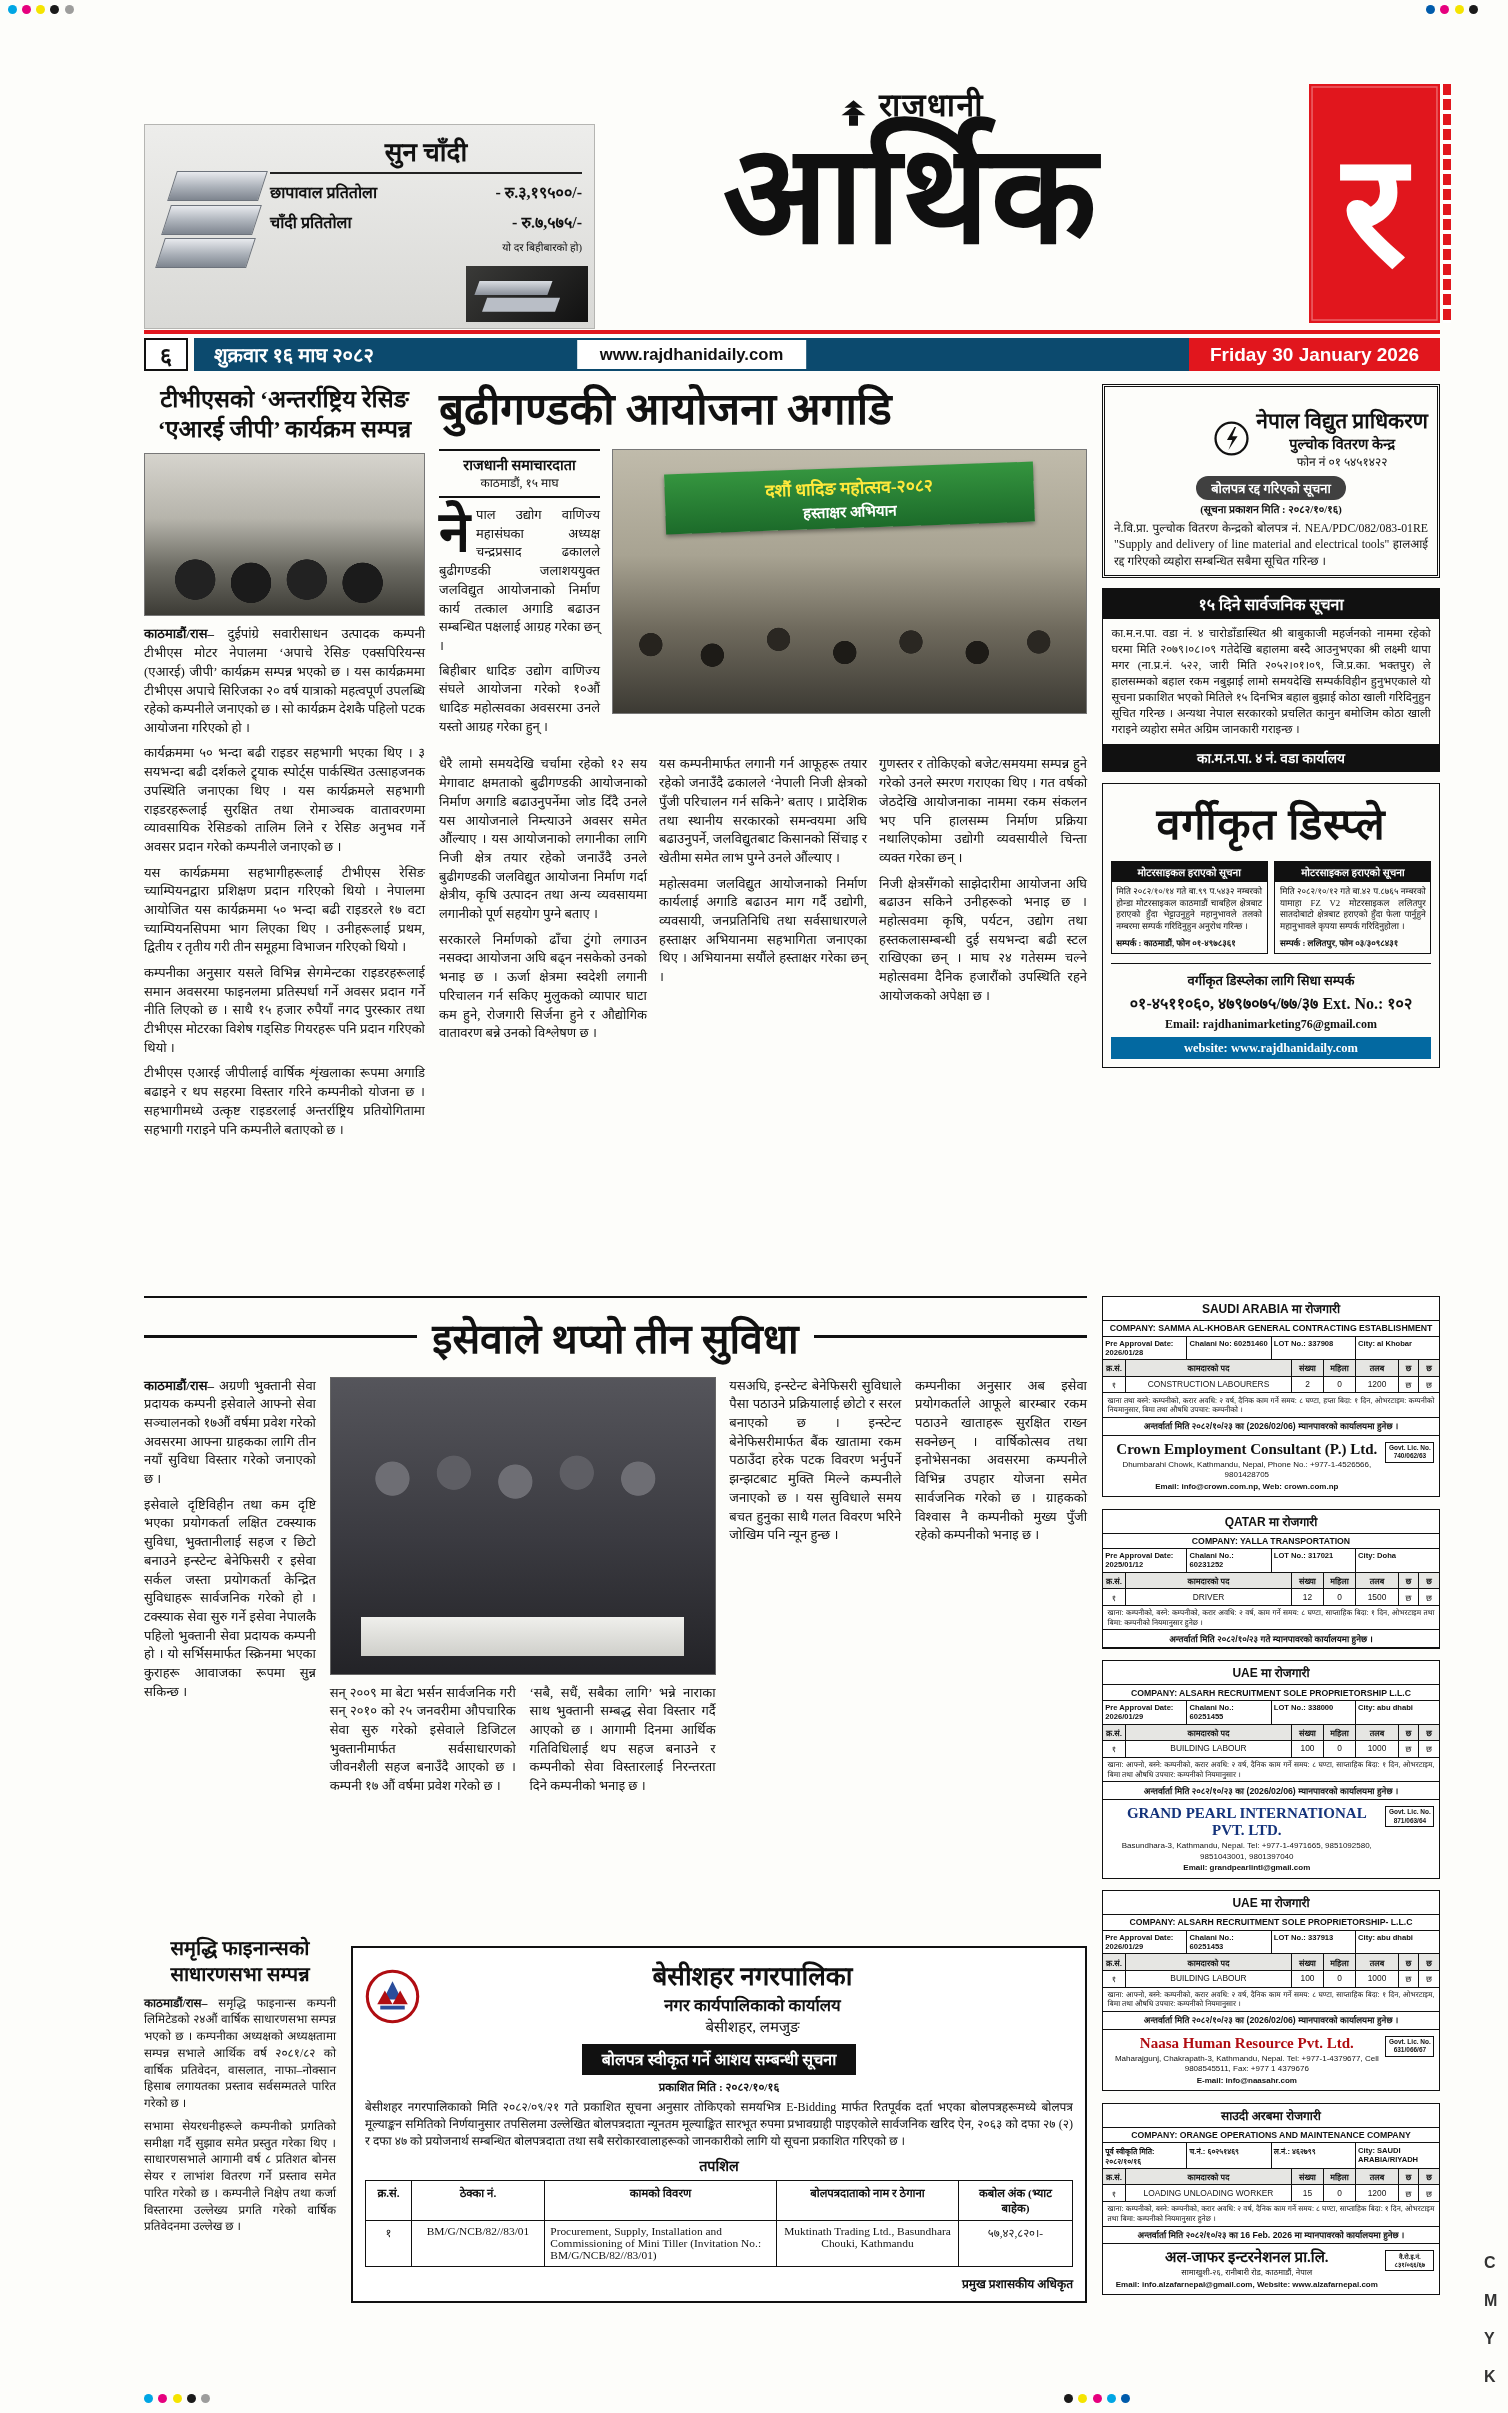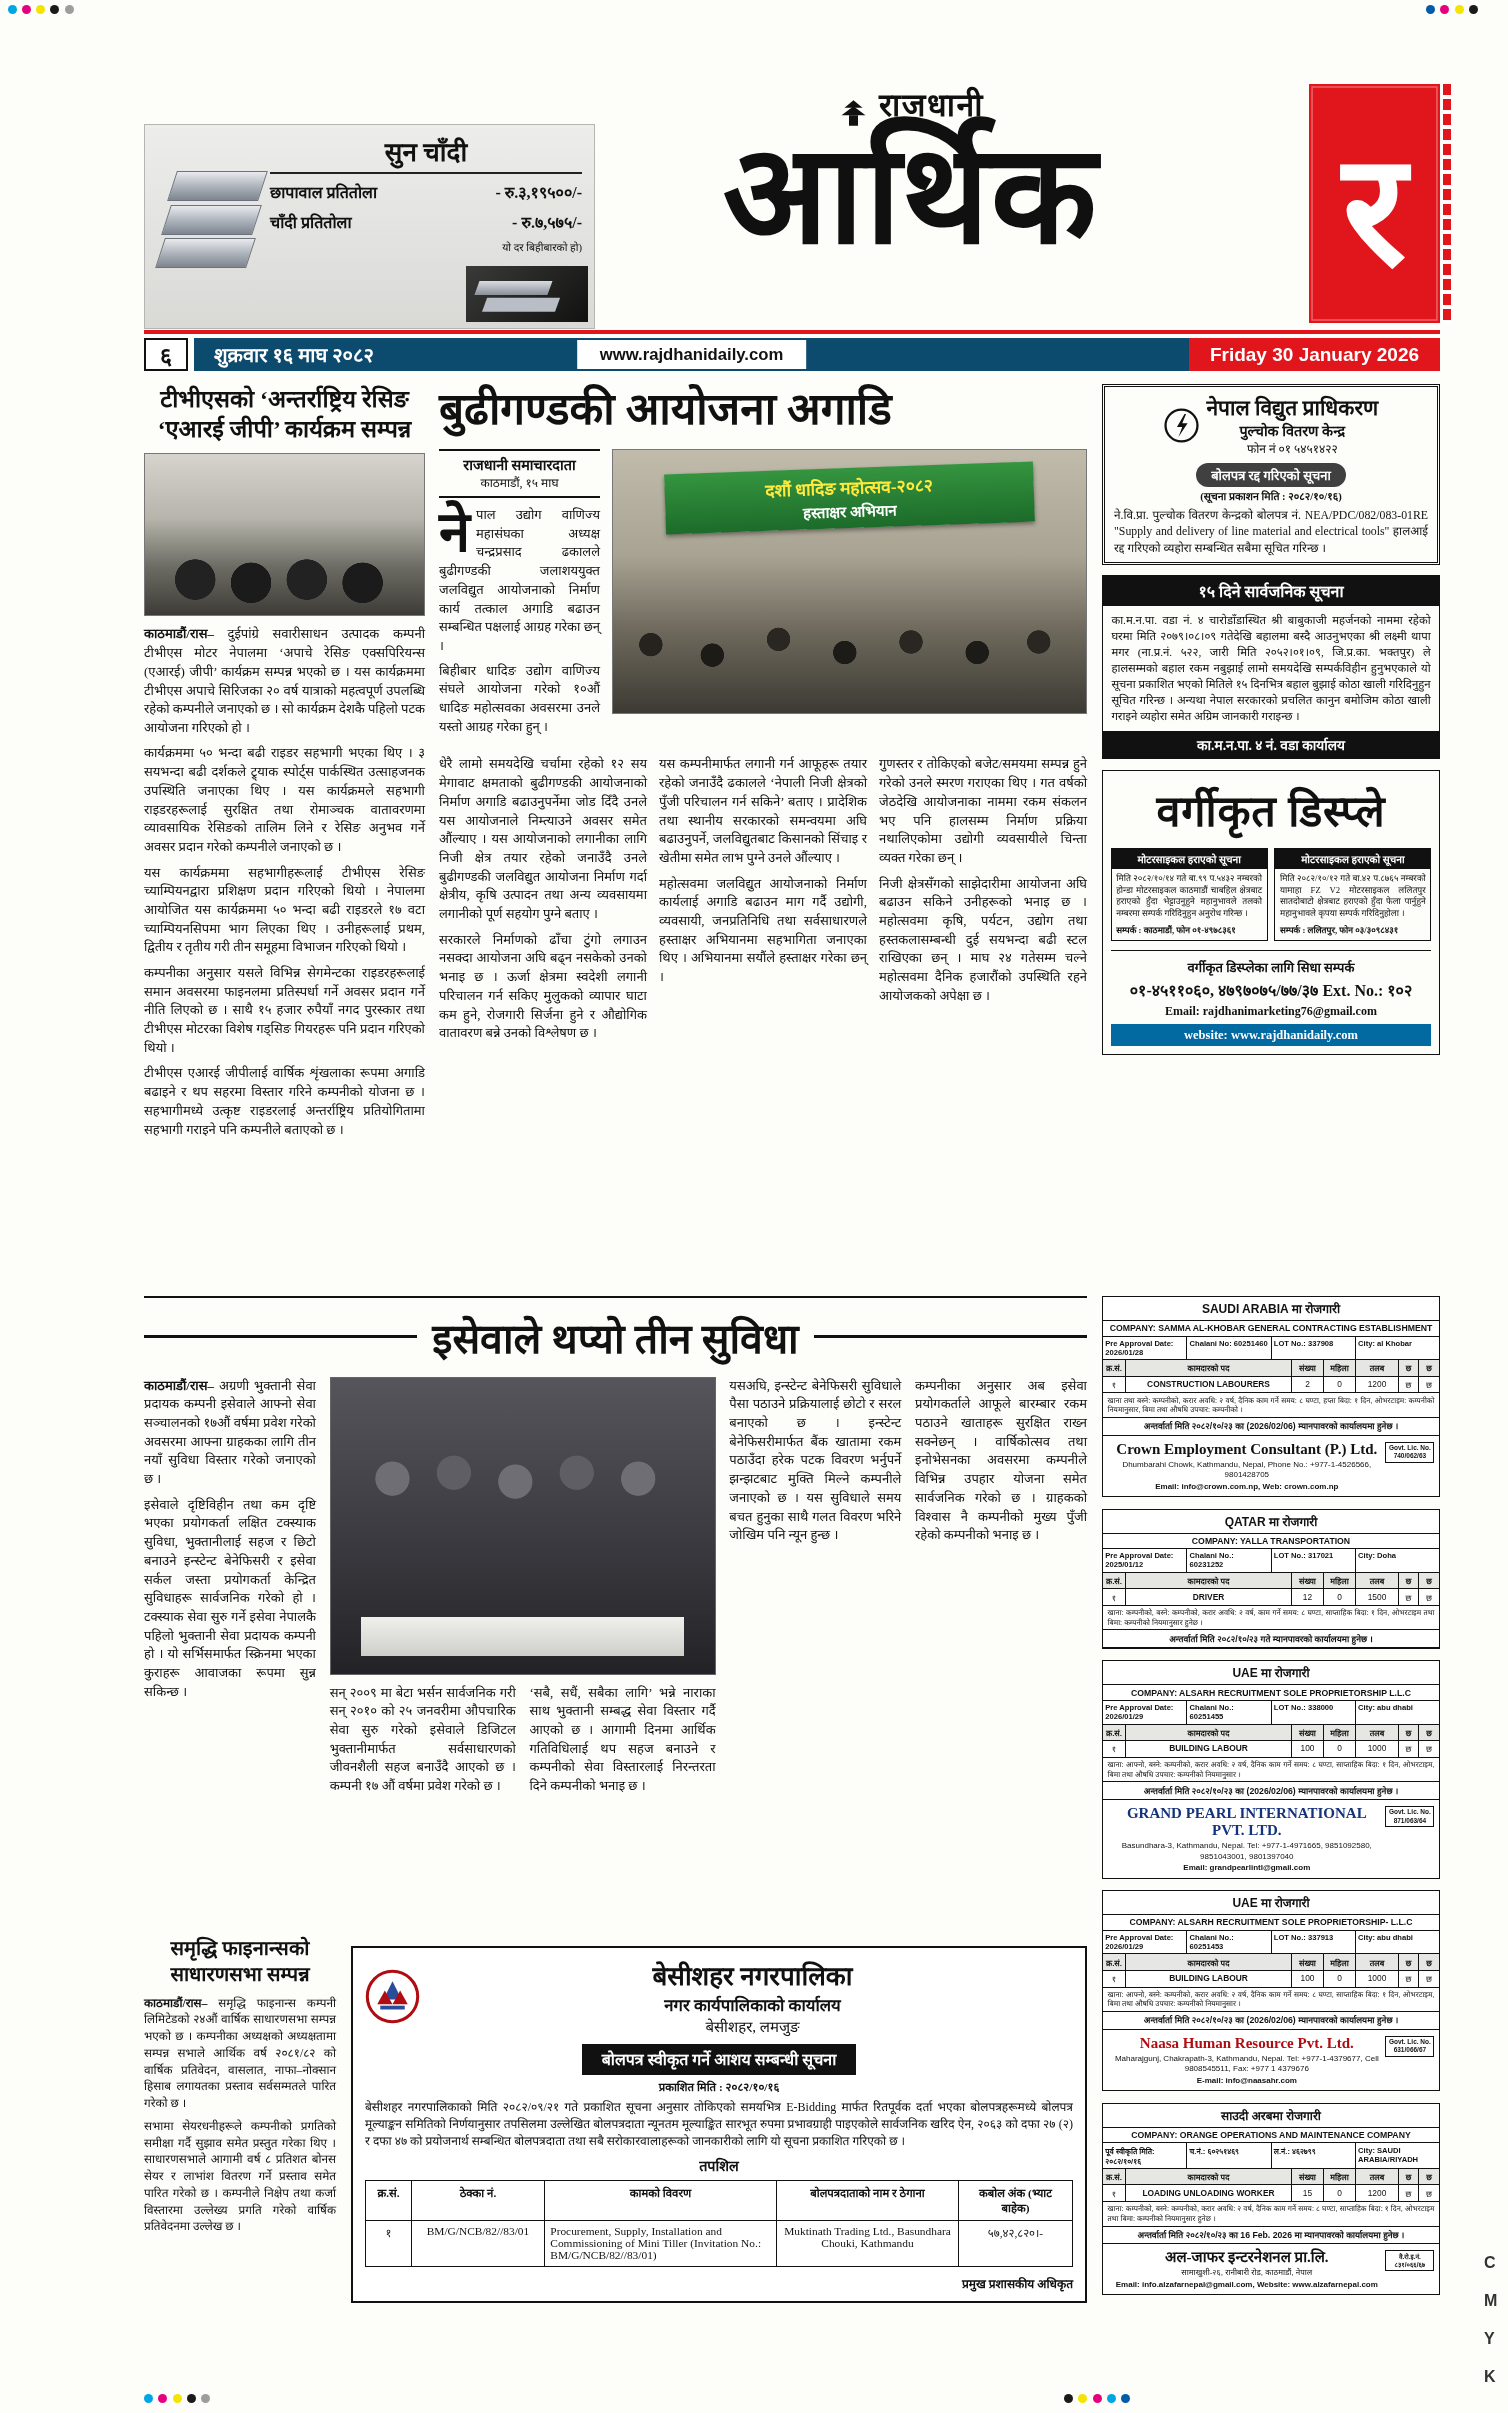--- a/index.html
+++ b/index.html
@@ -94,21 +94,21 @@
     box-shadow:0 2.3px 4.6px rgba(0,0,0,.4); }
   .banner-l1 { color:#ffe93c; font-size:17.5px; font-weight:bold; }
   .banner-l2 { color:#fff; font-size:15px; font-weight:bold; margin-top:2.3px; }
   .budhi-cols { display:flex; gap:12px; margin-top:12px; }
   .budhi-col { flex:1; }
 
   
   #right-top { position:absolute; left:1102px; top:384px; width:338px; display:flex; flex-direction:column; gap:10.6px; }
 
   .nea-box { border:3px double #111; padding:6px 9px; text-align:center; }
-  .nea-head { display:flex; align-items:center; justify-content:center; gap:7.6px; }
+  .nea-head { display:flex; align-items:center; justify-content:flex-end; gap:7.6px;margin-top:13px; }
   .nea-title { font-size:21px; font-weight:bold; }
   .nea-sub { font-size:14.4px; font-weight:bold; }
   .nea-phone { font-size:12px; }
   .nea-pill { display:inline-block; background:#404040; color:#fff; border-radius:13.7px; padding:3px 15px;
               font-size:13px; font-weight:bold; margin:6px 0 2.3px; }
   .nea-date { font-size:10.6px; font-weight:bold; margin-bottom:3.8px; }
   .nea-body { font-size:11.8px; line-height:1.38; text-align:justify; }
 
   .ward-box { border:1.9px solid #111; }
   .ward-head { background:#111; color:#fff; text-align:center; font-size:16px; font-weight:bold; padding:3.8px; }
@@ -177,21 +177,21 @@
   .ad { border:1.9px solid #111; background:#fff; font-family:"Liberation Sans",sans-serif; }
   .ad-country { font-size:12px; font-weight:bold; text-align:center; padding:3px 1.5px; border-bottom:1.1px solid #111; }
   .ad-company { font-size:8.7px; font-weight:bold; text-align:center; padding:2.3px 3px; border-bottom:1.1px solid #111; }
   .ad-meta { display:flex; border-bottom:1.1px solid #111; }
   .ad-meta span { flex:1; font-size:7.6px; font-weight:bold; padding:2.3px; border-right:0.8px solid #111; }
   .ad-meta span:last-child { border-right:none; }
   .ad-tr { display:flex; border-bottom:1.1px solid #111; text-align:center; align-items:stretch; }
   .ad-tr > span { padding:2.3px 1.5px; border-right:0.8px solid #111; font-size:8.4px; }
   .ad-tr > span:last-child { border-right:none; }
   .ad-tr.head > span { background:#e6e6e3; font-weight:bold; font-size:8px; }
-  .c-sn{width:23px;} .c-post{flex:1; font-weight:bold;} .c-n{width:32px;} .c-sal{width:43px;} .c-y{width:20px;}
+  .c-sn{width:23px;} .c-post{flex:1; font-weight:normal;} .c-n{width:32px;} .c-sal{width:43px;} .c-y{width:20px;}
   .ad-terms { font-size:7.4px; line-height:1.28; padding:2.3px 4.6px; border-bottom:1.1px solid #111; text-align:justify; }
   .ad-interview { font-size:8.7px; font-weight:bold; text-align:center; padding:2.3px 3px; border-bottom:1.1px solid #111; }
   .ad-agency { position:relative; text-align:center; padding:5.3px 56px 5.3px 7.6px; }
   .agency-name { font-size:15px; font-weight:bold; font-family:"Liberation Serif",serif; line-height:1.15; }
   .agency-name.blue { color:#14337b; } .agency-name.red { color:#b00d12; }
   .agency-addr { font-size:8px; line-height:1.3; margin-top:1.5px; }
   .agency-contact { font-size:8px; font-weight:bold; margin-top:1.5px; }
   .lic { position:absolute; right:4.6px; top:6px; width:49px; border:1.1px solid #111;
          font-size:6.5px; line-height:1.25; padding:1.5px; text-align:center; font-weight:bold; }
 </style>

